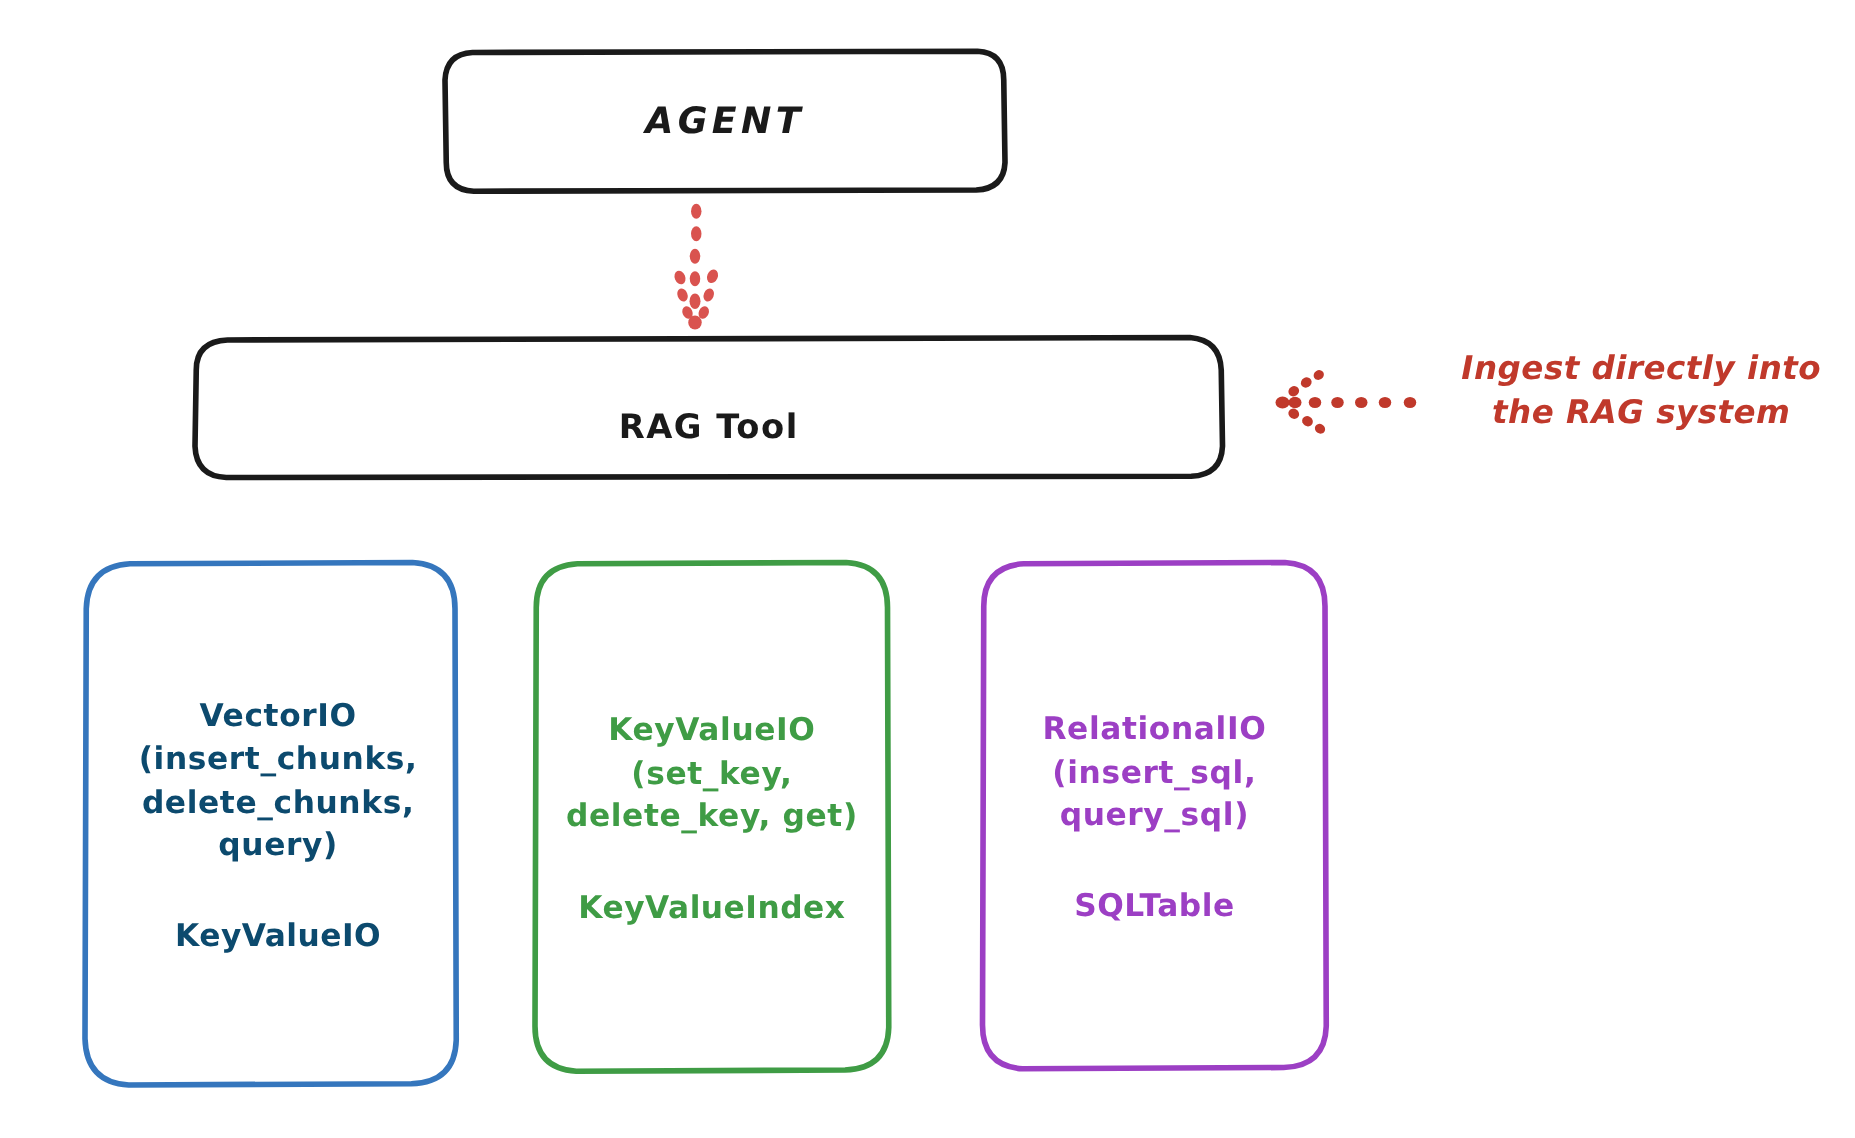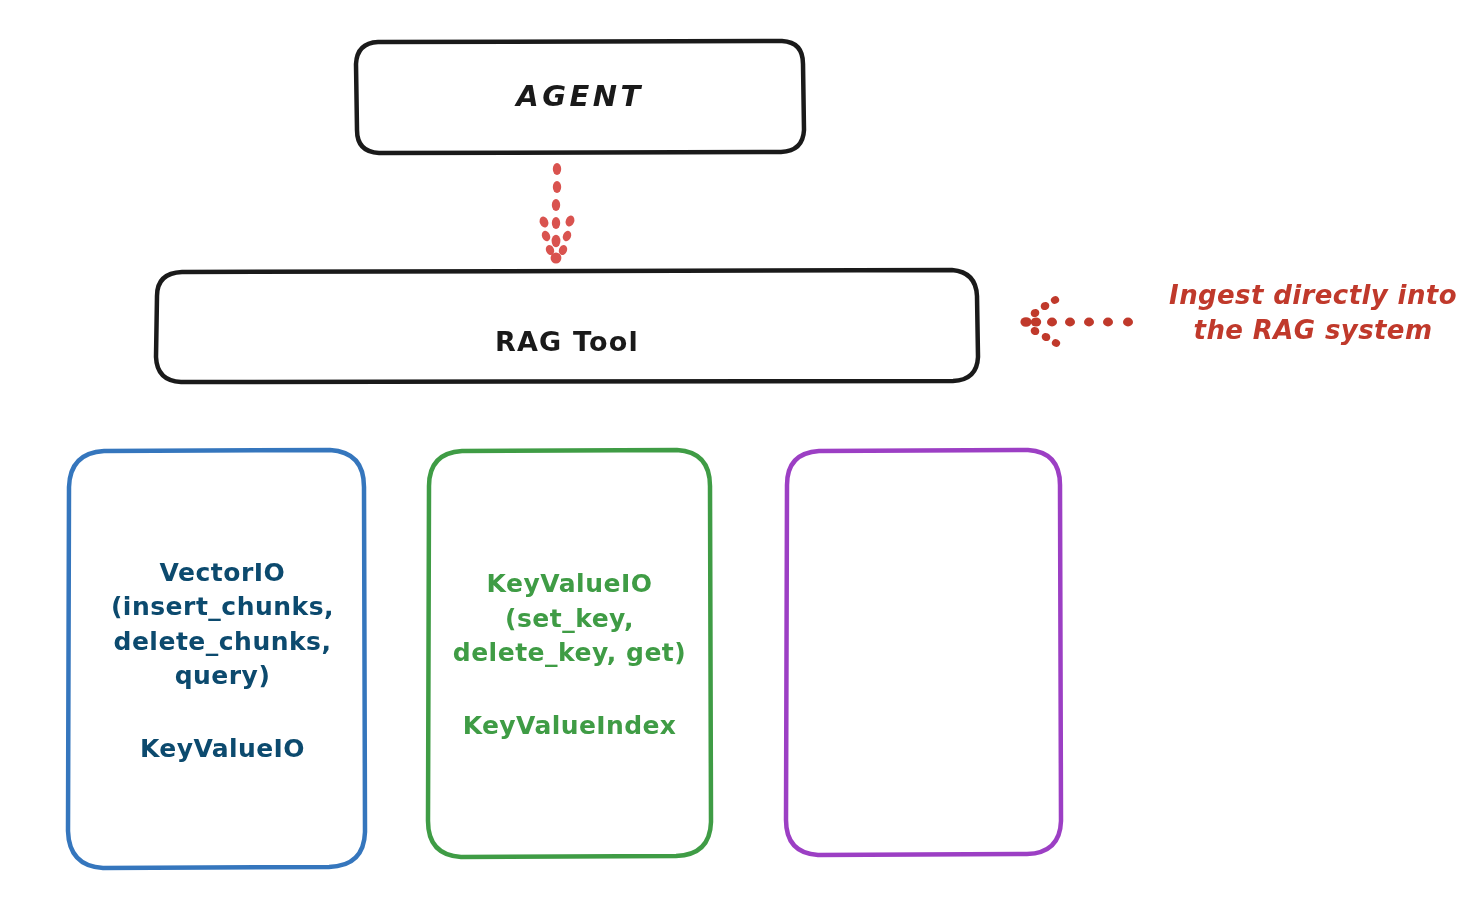--- a/index.html
+++ b/index.html
@@ -247,17 +247,23 @@
     <span class="node-sublabel">KeyValueIO</span>
   </div>
 
   <div class="node store-node" id="keyvalueio-node">
     <span class="node-label">KeyValueIO
 (set_key,
 delete_key, get)</span>
     <span class="node-sublabel">KeyValueIndex</span>
   </div>
 
+  <div class="node store-node" id="relationalio-node">
+    <span class="node-label">RelationalIO
+(insert_sql,
+query_sql)</span>
+    <span class="node-sublabel">SQLTable</span>
+  </div>
 
   <div id="ingest-annotation">Ingest directly into
 the RAG system</div>
 
 </div>
 
 </body></html>

